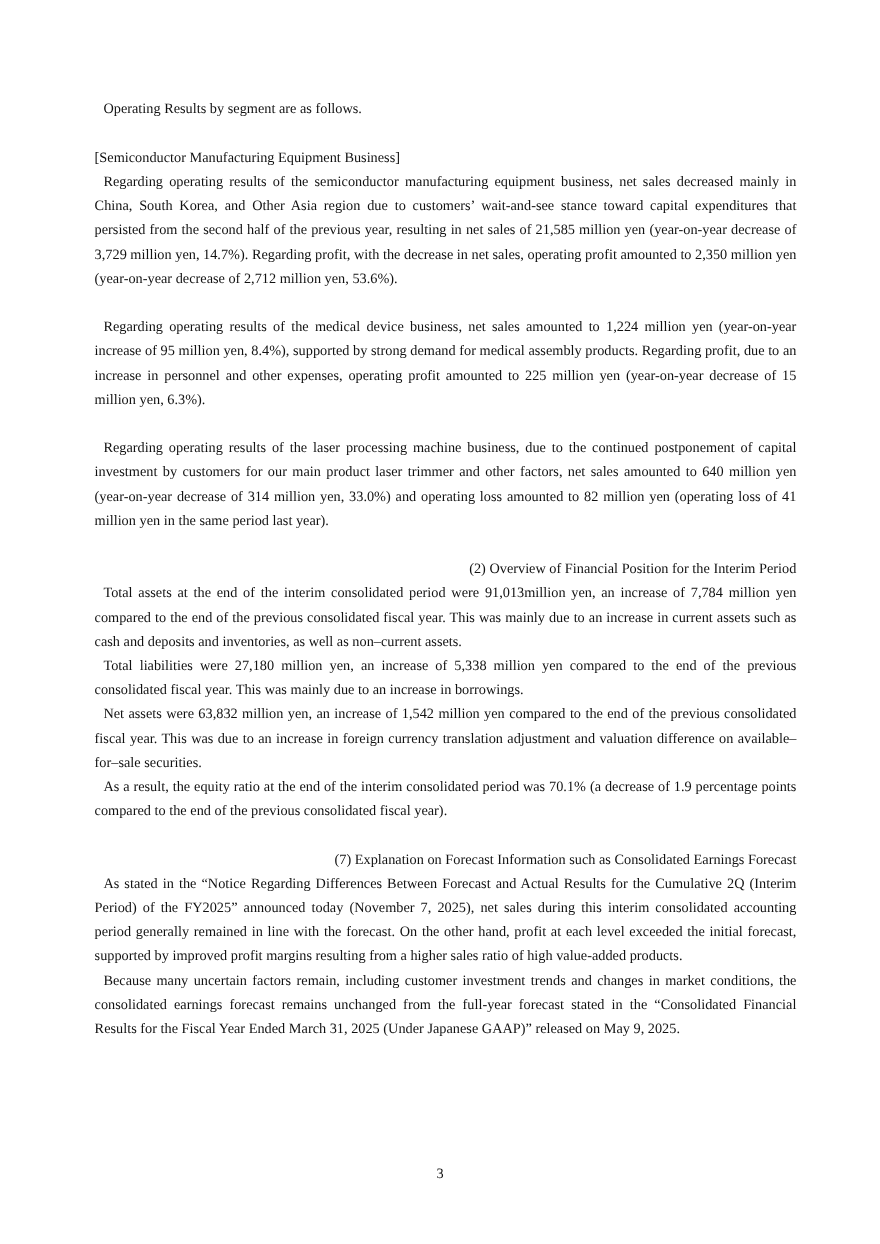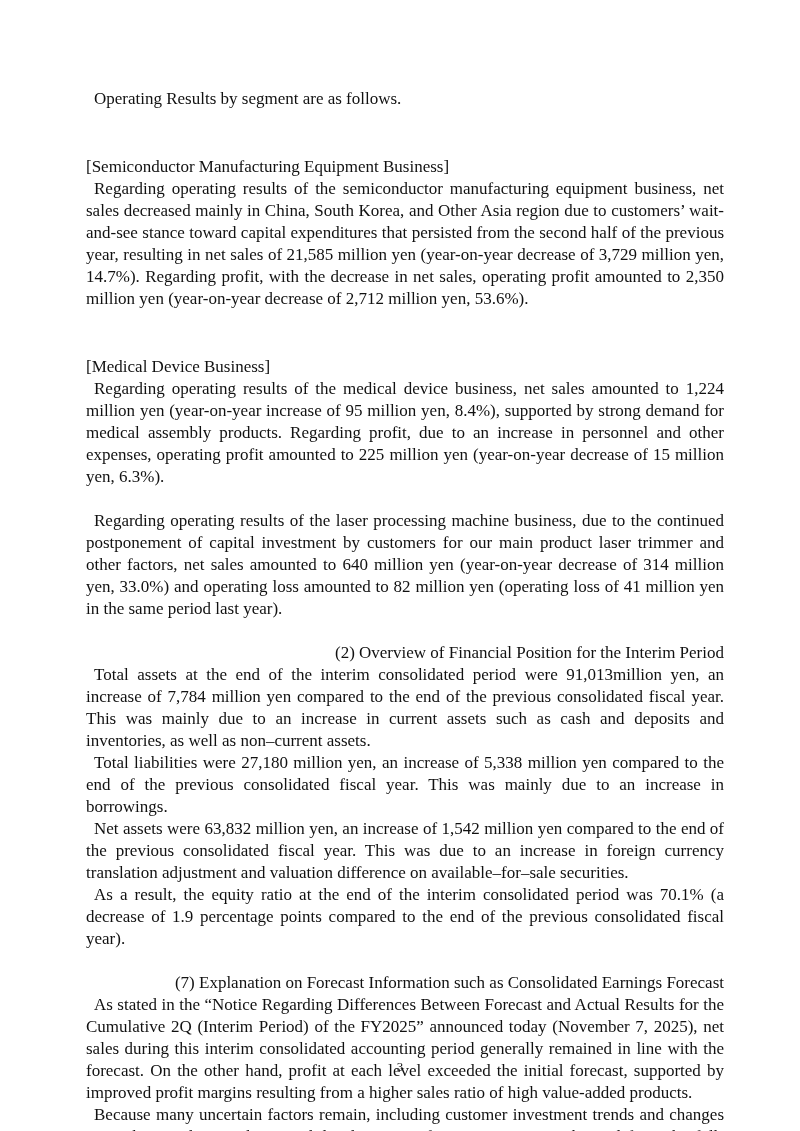--- a/index.html
+++ b/index.html
@@ -21,37 +21,36 @@
     box-sizing: border-box;
   }
   .content {
     position: absolute;
     left: 80px;
     top: 88px;
     width: 644px;
   }
   p {
     margin: 0;
-    font-size: 17px;
+    font-size: 13px;
     line-height: 22px;
     text-align: justify;
     text-justify: inter-word;
     color: #111111;
   }
   
   .body-para {
     padding-left: 6px;
     text-indent: 8px;
   }
   
   .segment-heading {
     padding-left: 6px;
     text-indent: 0;
     text-align: left;
-    margin-top: 24px;
   }
   
   .section-heading {
     padding-left: 0;
     text-indent: 0;
     text-align: right;
   }
   
   .gap-blank { height: 22px; }
   .page-number {
@@ -75,21 +74,20 @@
 
     <p class="body-para">Operating Results by segment are as follows.</p>
 
     <div class="gap-blank"></div>
 
     <p class="segment-heading">[Semiconductor Manufacturing Equipment Business]</p>
     <p class="body-para">Regarding operating results of the semiconductor manufacturing equipment business, net sales decreased mainly in China, South Korea, and Other Asia region due to customers’ wait-and-see stance toward capital expenditures that persisted from the second half of the previous year, resulting in net sales of 21,585 million yen (year-on-year decrease of 3,729 million yen, 14.7%). Regarding profit, with the decrease in net sales, operating profit amounted to 2,350 million yen (year-on-year decrease of 2,712 million yen, 53.6%).</p>
 
     <div class="gap-blank"></div>
 
-    <p class="segment-heading">[Medical Device Business]</p>
     <p class="body-para">Regarding operating results of the medical device business, net sales amounted to 1,224 million yen (year-on-year increase of 95 million yen, 8.4%), supported by strong demand for medical assembly products. Regarding profit, due to an increase in personnel and other expenses, operating profit amounted to 225 million yen (year-on-year decrease of 15 million yen, 6.3%).</p>
 
     <div class="gap-blank"></div>
 
     <p class="body-para">Regarding operating results of the laser processing machine business, due to the continued postponement of capital investment by customers for our main product laser trimmer and other factors, net sales amounted to 640 million yen (year-on-year decrease of 314 million yen, 33.0%) and operating loss amounted to 82 million yen (operating loss of 41 million yen in the same period last year).</p>
 
     <div class="gap-blank"></div>
 
     <p class="section-heading">(2) Overview of Financial Position for the Interim Period</p>
     <p class="body-para">Total assets at the end of the interim consolidated period were 91,013million yen, an increase of 7,784 million yen compared to the end of the previous consolidated fiscal year. This was mainly due to an increase in current assets such as cash and deposits and inventories, as well as non–current assets.</p>

